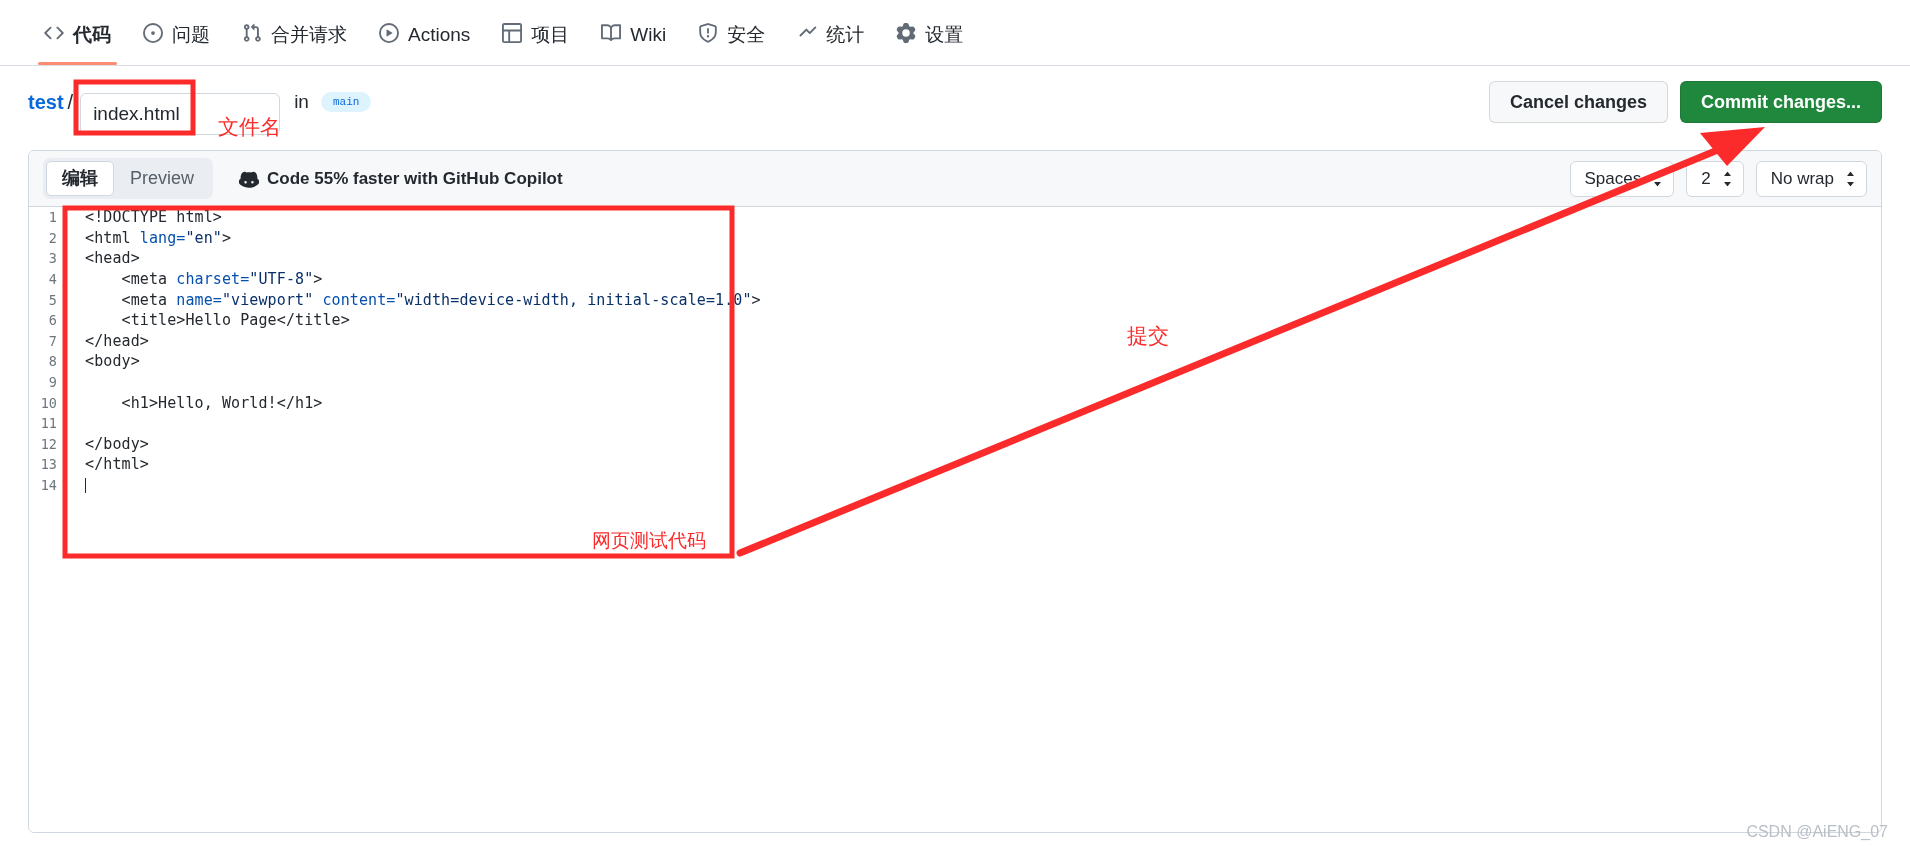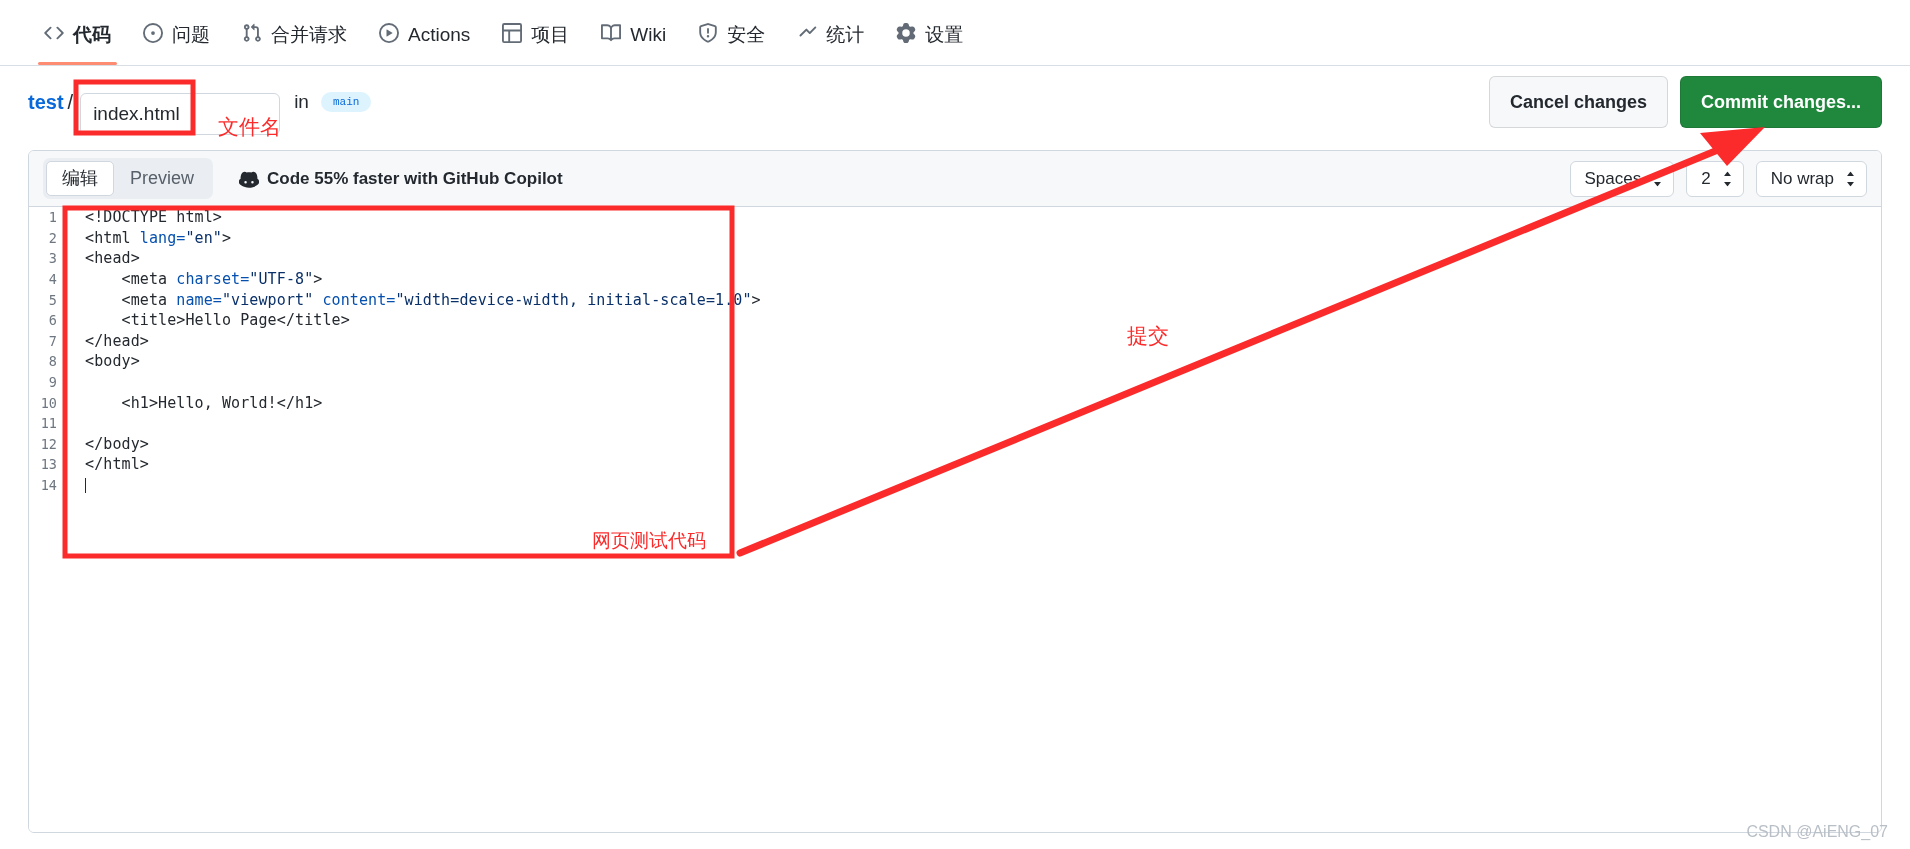--- a/index.html
+++ b/index.html
@@ -83,21 +83,21 @@
     font-size: 11px;
     font-family: "Liberation Mono", monospace;
   }
   .btn-row {
     margin-left: auto;
     display: flex;
     align-items: center;
     gap: 12px;
   }
   .btn {
-    height: 52px;
+    height: 42px;
     padding: 0 20px;
     border-radius: 6px;
     font-size: 18px;
     font-weight: bold;
     cursor: pointer;
     display: flex;
     align-items: center;
     border: 1px solid rgba(27,31,36,0.15);
   }
   .btn-cancel { background: #f6f8fa; color: #24292f; }
@@ -131,21 +131,21 @@
     padding: 5px 16px;
     font-size: 18px;
     border-radius: 5px;
     color: #57606a;
     cursor: pointer;
     line-height: 1.35;
   }
   .seg.active {
     background: #ffffff;
     color: #24292f;
-    font-weight: normal;
+    font-weight: bold;
     border: 1px solid #d0d7de;
     padding: 4px 15px;
   }
   .copilot {
     display: flex;
     align-items: center;
     gap: 8px;
     margin-left: 26px;
     font-size: 17px;
     font-weight: bold;

